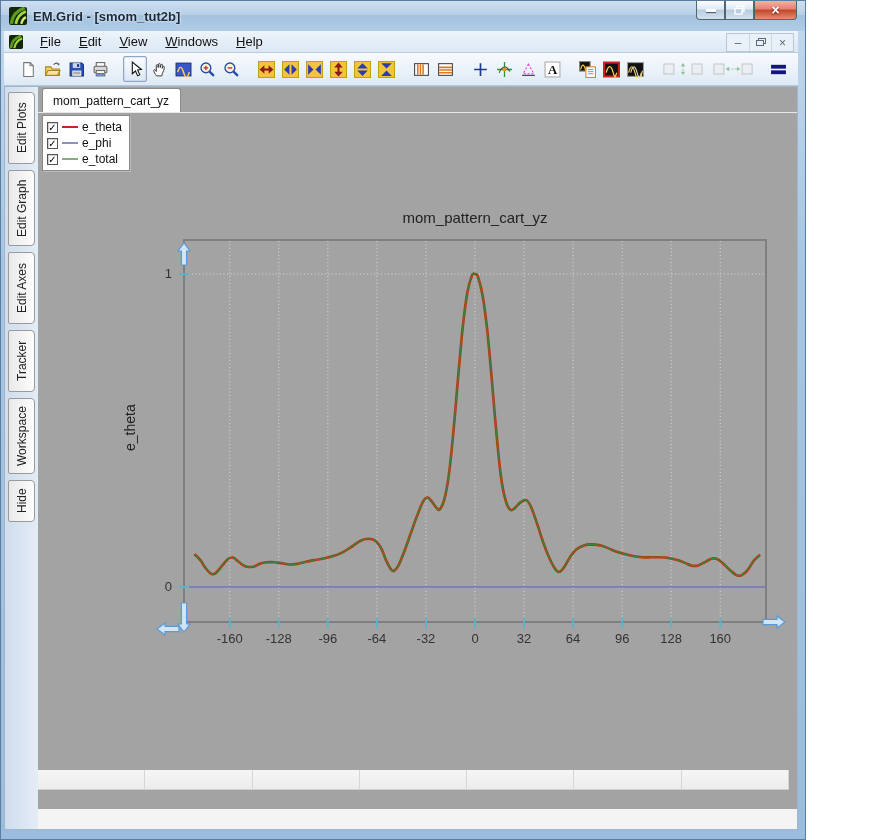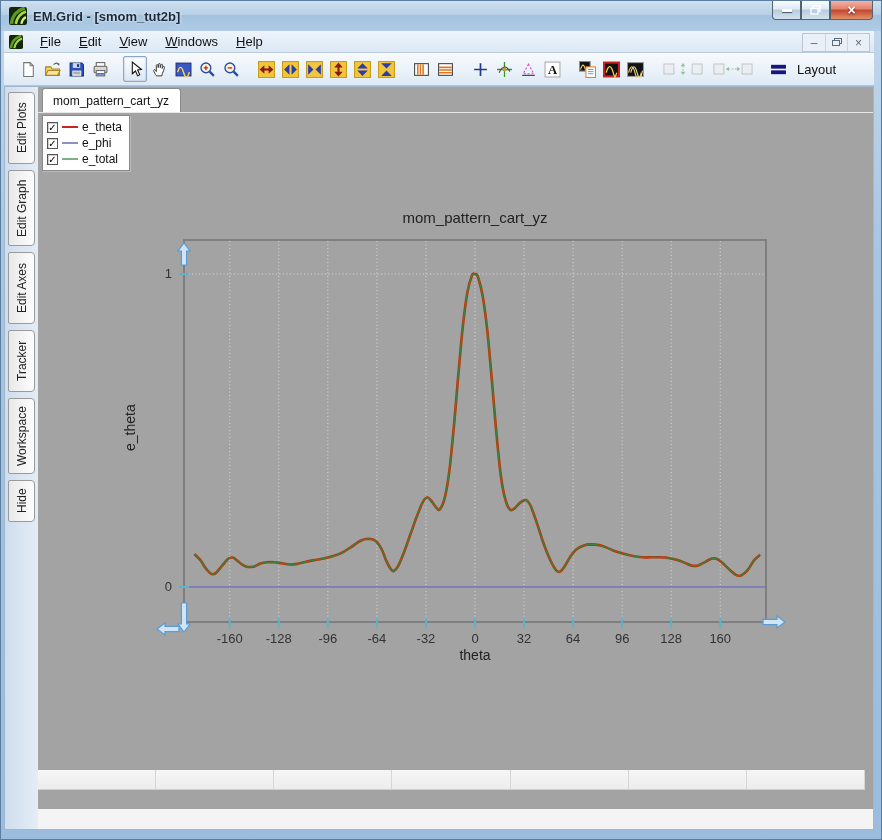--- a/index.html
+++ b/index.html
@@ -1,17 +1,17 @@
 <!DOCTYPE html>
 <html><head>
 <meta charset="utf-8">
 <style>
   * { margin:0; padding:0; box-sizing:border-box; }
   html,body { font-family:"Liberation Sans", sans-serif; }
-  .window{ position:relative; width:882px; height:840px;
+  .window{ position:relative; width:806px; height:840px;
     background:linear-gradient(180deg,#c3d9ee 0%,#a8c6e2 30%,#9bbcdc 100%);
     border:1px solid #5b7da0; overflow:hidden; }
   
   .titlebar{ position:absolute; left:0; top:0; right:0; height:30px;
     background:linear-gradient(180deg,#cfe0f0 0%,#b7cfe7 45%,#a3c2de 46%,#b0cbe5 100%);
     display:flex; align-items:center; }
   .app-icon{ width:18px; height:18px; margin:0 6px 0 8px; flex:0 0 auto; }
   .win-title{ font-size:13px; color:#1b2a3a; font-weight:bold; text-shadow:0 0 3px #fff; }
   .caption-btns{ position:absolute; right:8px; top:0; display:flex; }
   .cap-btn{ width:29px; height:19px; border:1px solid #50656e; border-top:none;
@@ -423,21 +423,20 @@
             <text x="537.2493438320209" y="404" text-anchor="middle" class="tick">160</text>
             <line x1="-4" y1="348.00977995110026" x2="6" y2="348.00977995110026" stroke="#5fb3c9" stroke-width="2"></line>
             <text x="-11" y="352.00977995110026" text-anchor="end" class="tick">0</text>
             <line x1="-4" y1="35.05134474327633" x2="6" y2="35.05134474327633" stroke="#5fb3c9" stroke-width="2"></line>
             <text x="-11" y="39.05134474327633" text-anchor="end" class="tick">1</text>
             <path d="M1 4 L7 12 L3.6 12 L3.6 26 L-1.6 26 L-1.6 12 L-5 12 Z" fill="#cfe4f7" stroke="#5b9bd5" stroke-width="1.2"></path>
             <path d="M1 393 L7 385 L3.6 385 L3.6 364 L-1.6 364 L-1.6 385 L-5 385 Z" fill="#cfe4f7" stroke="#5b9bd5" stroke-width="1.2"></path>
             <path d="M-26 390 L-18 384 L-18 387.4 L-4 387.4 L-4 392.6 L-18 392.6 L-18 396 Z" fill="#cfe4f7" stroke="#5b9bd5" stroke-width="1.2"></path>
             <path d="M602 383 L594 377 L594 380.4 L580 380.4 L580 385.6 L594 385.6 L594 389 Z" fill="#cfe4f7" stroke="#5b9bd5" stroke-width="1.2"></path>
           </svg></div>
-      <div class="x-axis-label">theta</div>
 
       <div class="status-table">
         <div class="st-values" id="st-values">
             <div class="st-v-cell"></div>
             <div class="st-v-cell"></div>
             <div class="st-v-cell"></div>
             <div class="st-v-cell"></div>
             <div class="st-v-cell"></div>
             <div class="st-v-cell"></div>
             <div class="st-v-cell"></div>

